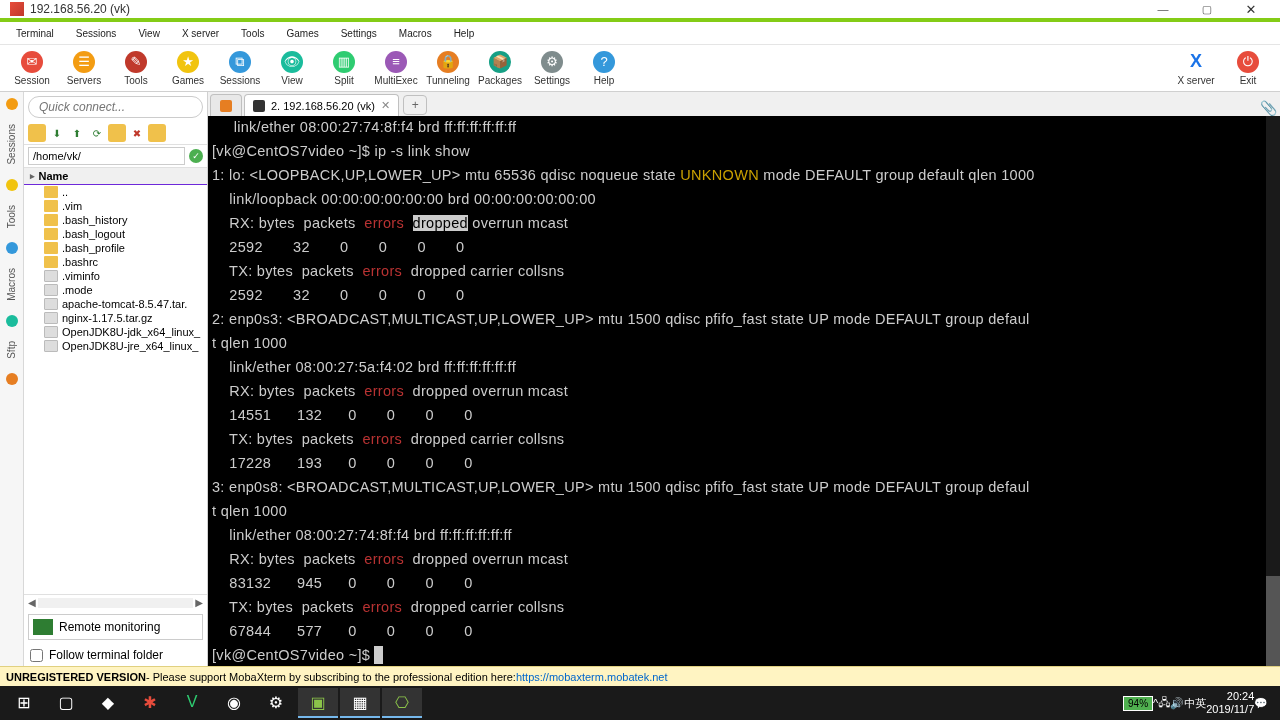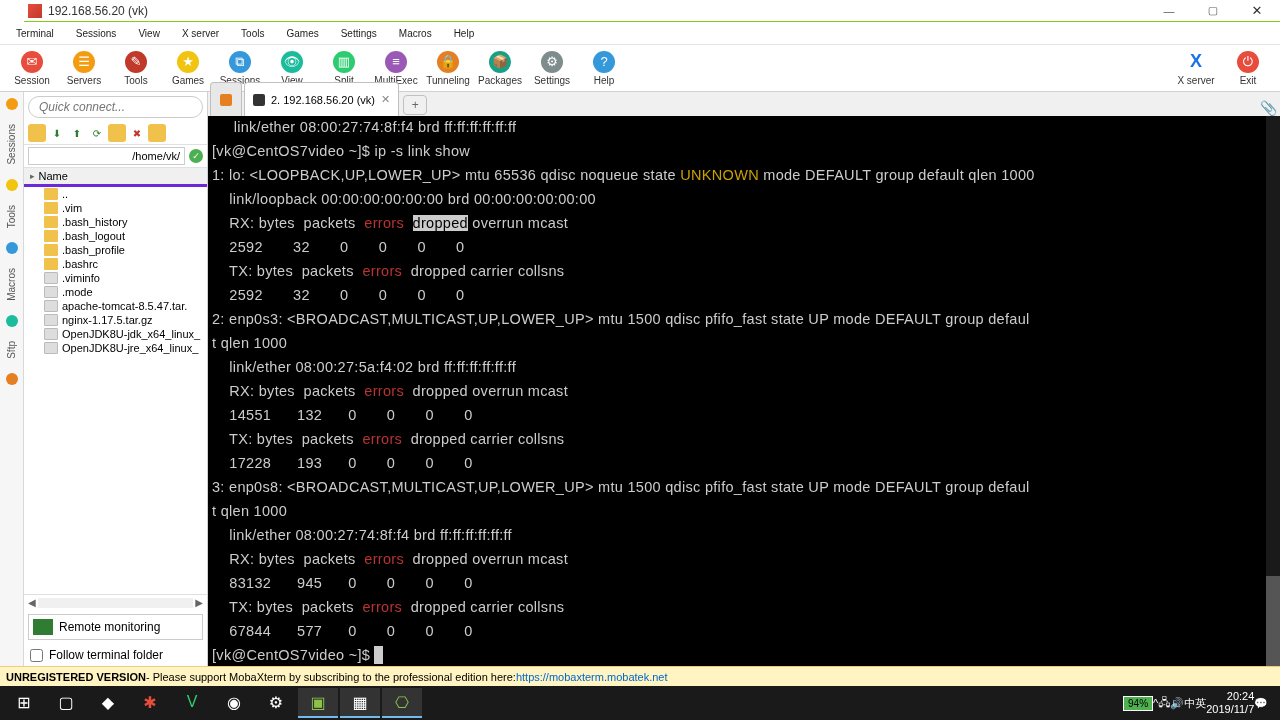--- a/index.html
+++ b/index.html
@@ -1,17 +1,17 @@
 <!DOCTYPE html>
 <html><head>
 <meta charset="utf-8">
 <style>
 * { margin: 0; padding: 0; box-sizing: border-box; font-family: "Segoe UI", Tahoma, sans-serif; }
 body { width: 1280px; height: 720px; overflow: hidden; background: #fff; display: flex; flex-direction: column; }
-.titlebar { height: 22px; background: #fff; display: flex; align-items: center; padding: 0 4px; border-bottom: 1px solid #84cc16; margin-left: 24px; }
+.titlebar { height: 22px; background: #fff; display: flex; align-items: center; padding: 0 10px; border-bottom: 4px solid #84cc16; }
 .titlebar .appicon { width: 14px; height: 14px; background: linear-gradient(135deg,#e74c3c,#c0392b); margin-right: 6px; }
 .titlebar .title { font-size: 12px; color: #333; flex: 1; }
 .winbtns { display: flex; gap: 18px; padding-right: 6px; }
 .winbtn { width: 26px; height: 18px; display: flex; align-items: center; justify-content: center; color: #555; font-size: 11px; cursor: pointer; }
 .winbtn.close { color: #333; font-size: 13px; }
 .menubar { height: 22px; background: #fff; display: flex; align-items: center; padding: 0 6px; gap: 2px; }
 .menuitem { padding: 2px 10px; font-size: 10px; color: #222; cursor: pointer; }
 .toolbar { height: 48px; background: #fff; border-top: 1px solid #e5e5e5; border-bottom: 1px solid #d0d0d0; display: flex; align-items: center; padding: 0 6px; }
 .tbtn { width: 52px; display: flex; flex-direction: column; align-items: center; justify-content: center; cursor: pointer; padding: 2px 0; }
 .tbtn .ticon { width: 22px; height: 22px; border-radius: 50%; display: flex; align-items: center; justify-content: center; color: #fff; font-size: 13px; }
@@ -22,37 +22,37 @@
 .workarea { flex: 1; display: flex; min-height: 0; }
 .leftstrip { width: 24px; background: #f6f6f6; border-right: 1px solid #d8d8d8; display: flex; flex-direction: column; align-items: center; padding-top: 6px; gap: 14px; }
 .leftstrip .vt { writing-mode: vertical-rl; transform: rotate(180deg); font-size: 10px; color: #555; cursor: pointer; }
 .leftstrip .dot { width: 12px; height: 12px; border-radius: 50%; }
 .sidebar { width: 184px; background: #fff; border-right: 1px solid #d0d0d0; display: flex; flex-direction: column; }
 .quick { margin: 4px; }
 .quick input { width: 100%; height: 22px; border: 1px solid #ccc; border-radius: 11px; padding: 0 10px; font-size: 12px; font-style: italic; color: #999; }
 .minitb { display: flex; gap: 2px; padding: 2px 4px; border-bottom: 1px solid #e0e0e0; }
 .minitb .mi { width: 18px; height: 18px; border-radius: 3px; cursor: pointer; display:flex;align-items:center;justify-content:center;font-size:10px; }
 .pathrow { display: flex; align-items: center; padding: 2px 4px; border-bottom: 1px solid #e0e0e0; }
-.pathrow input { flex: 1; height: 18px; border: 1px solid #ccc; font-size: 11px; padding: 0 4px; text-align: right; }
+.pathrow input { flex: 1; height: 18px; border: 1px solid #ccc; font-size: 11px; padding: 0 4px; }
 .pathrow .ok { width: 14px; height: 14px; background: #4caf50; border-radius: 50%; margin-left: 4px; display:flex;align-items:center;justify-content:center;color:#fff;font-size:9px; }
-.filehead { background: #f0f0f0; padding: 2px 6px; font-size: 11px; border-bottom: 3px solid #6d28d9; display:flex;align-items:center; }
+.filehead { background: #f0f0f0; padding: 2px 6px; font-size: 11px; border-bottom: 1px solid #6d28d9; display:flex;align-items:center;font-weight:bold; }
 .filehead::before { content:"▸"; margin-right:4px; color:#666; font-size:9px; }
 .filelist { flex: 1; overflow: auto; font-size: 11px; }
 .fitem { padding: 1px 6px 1px 20px; display: flex; align-items: center; gap: 4px; cursor: pointer; white-space: nowrap; overflow: hidden; }
 .ficon { width: 14px; height: 12px; background: #f0c14b; border-radius: 1px; flex-shrink: 0; }
 .ficon.file { background: #ddd; border: 1px solid #bbb; }
 .hscroll { height: 16px; display: flex; align-items: center; padding: 0 4px; border-top: 1px solid #e0e0e0; }
 .hscroll .arr { font-size: 10px; color: #666; cursor: pointer; }
 .hscroll .track { flex: 1; height: 10px; background: #f0f0f0; margin: 0 2px; }
 .remmon { margin: 4px; display: flex; align-items: center; gap: 6px; border: 1px solid #ccc; padding: 4px; font-size: 12px; cursor: pointer; }
 .remmon .ric { width: 20px; height: 16px; background: #2e7d32; }
 .follow { margin: 4px 6px; display: flex; align-items: center; gap: 6px; font-size: 12px; }
 .mainarea { flex: 1; display: flex; flex-direction: column; min-width: 0; }
 .tabbar { height: 24px; background: #f0f0f0; display: flex; align-items: end; padding-left: 2px; gap: 2px; }
-.tab { height: 34px; background: #e8e8e8; border: 1px solid #c0c0c0; border-bottom: none; border-radius: 4px 4px 0 0; padding: 0 8px; display: flex; align-items: center; gap: 6px; font-size: 11px; cursor: pointer; }
+.tab { height: 22px; background: #e8e8e8; border: 1px solid #c0c0c0; border-bottom: none; border-radius: 4px 4px 0 0; padding: 0 8px; display: flex; align-items: center; gap: 6px; font-size: 11px; cursor: pointer; }
 .tab.home { width: 32px; justify-content: center; }
 .tab.active { background: #fff; }
 .tab .tclose { color: #888; cursor: pointer; font-size: 11px; }
 .tab .tico { width: 12px; height: 12px; background: #333; border-radius: 2px; }
 .tab.home .tico { background: #e67e22; }
 .newtab { width: 24px; height: 20px; border: 1px solid #c0c0c0; border-radius: 4px; display: flex; align-items: center; justify-content: center; cursor: pointer; font-size: 12px; color: #666; margin-left: 2px; margin-bottom: 1px; }
 .terminal { flex: 1; background: #000; color: #ccc; font-family: "Consolas","Courier New",monospace; font-size: 14.5px; line-height: 23px; padding: 0 4px; overflow: hidden; position: relative; white-space: pre; letter-spacing: 0.3px; }
 .terminal .pr { color: #ccc; text-align: center; }
 .terminal .yl { color: #c9a000; }
 .terminal .rd { color: #b83232; }

